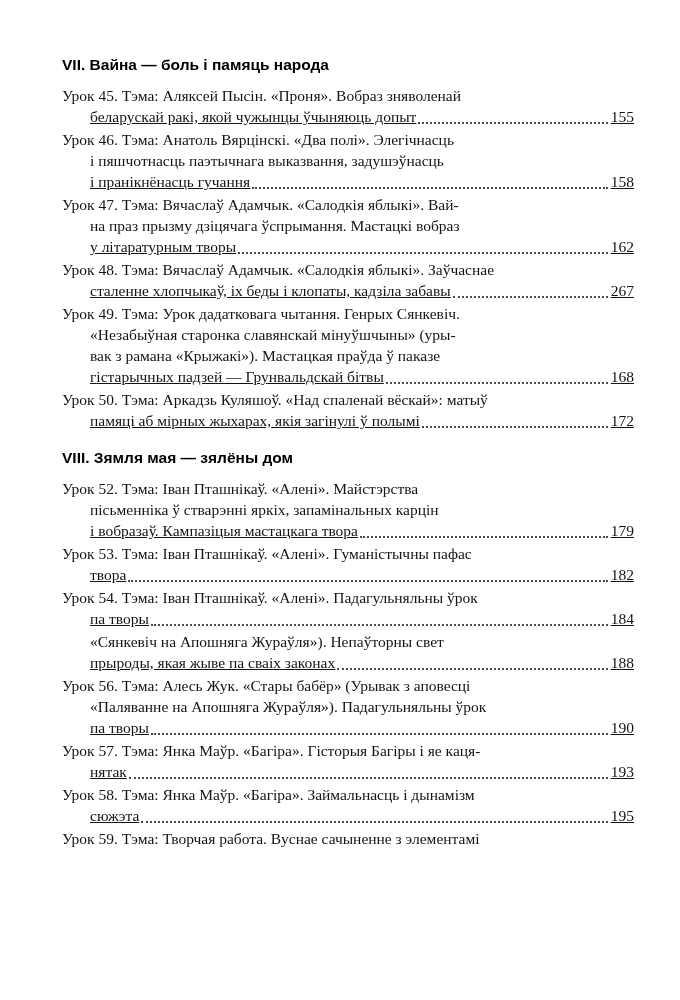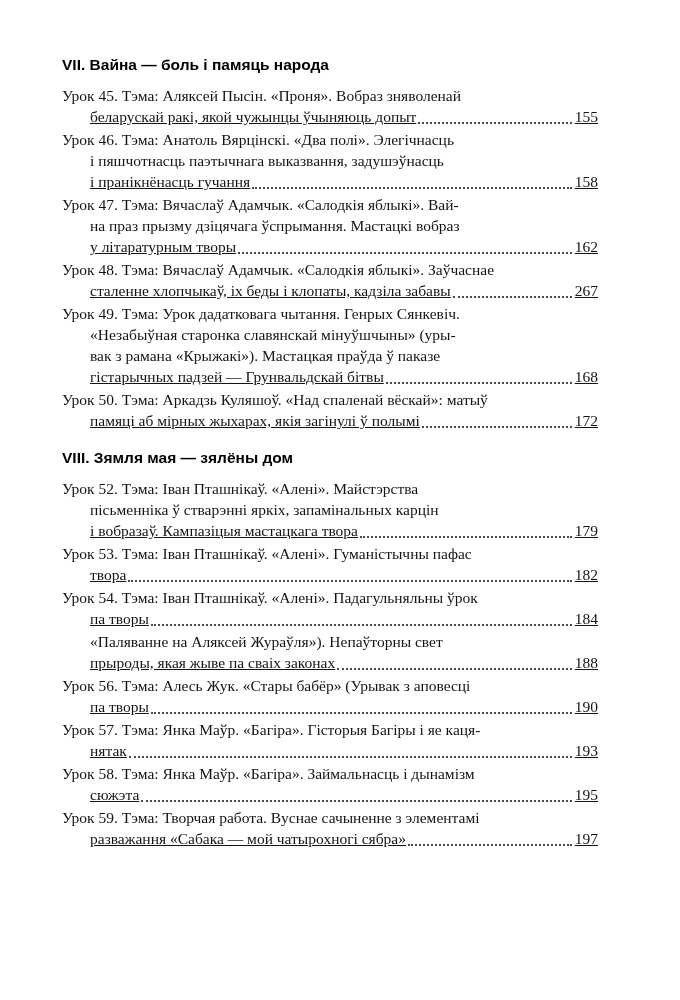--- a/index.html
+++ b/index.html
@@ -4,21 +4,21 @@
 <style>
   html, body {
     margin: 0;
     padding: 0;
     background: #ffffff;
   }
   .page {
     width: 680px;
     height: 852px;
     box-sizing: border-box;
-    padding: 56px 82px 48px 62px;
+    padding: 56px 46px 48px 62px;
     display: flex;
     flex-direction: column;
     font-family: "Liberation Serif", serif;
     font-size: 15.5px;
     color: #141414;
     background: #ffffff;
     overflow: hidden;
   }
   .toc { flex: 0 1 auto; }
   h2.section-heading {
@@ -153,29 +153,30 @@
       </div>
       <div class="entry">
         <div class="line">Урок 54. Тэма: Іван Пташнікаў. «Алені». Падагульняльны ўрок</div>
         <div class="line cont last">
           <span class="txt">па творы</span>
           <span class="leader"></span>
           <span class="pg">184</span>
         </div>
       </div>
       <div class="entry">
-        <div class="line cont">«Паляванне на Аляксей Жураўля»). Непаўторны свет</div>
+        <div class="line cont">«Сянкевіч на Апошняга Жураўля»). Непаўторны свет</div>
         <div class="line cont last">
           <span class="txt">прыроды, якая жыве па сваіх законах</span>
           <span class="leader"></span>
           <span class="pg">188</span>
         </div>
       </div>
       <div class="entry">
         <div class="line">Урок 56. Тэма: Алесь Жук. «Стары бабёр» (Урывак з аповесці</div>
+        <div class="line cont">«Паляванне на Апошняга Жураўля»). Падагульняльны ўрок</div>
         <div class="line cont last">
           <span class="txt">па творы</span>
           <span class="leader"></span>
           <span class="pg">190</span>
         </div>
       </div>
       <div class="entry">
         <div class="line">Урок 57. Тэма: Янка Маўр. «Багіра». Гісторыя Багіры і яе каця-</div>
         <div class="line cont last">
           <span class="txt">нятак</span>

